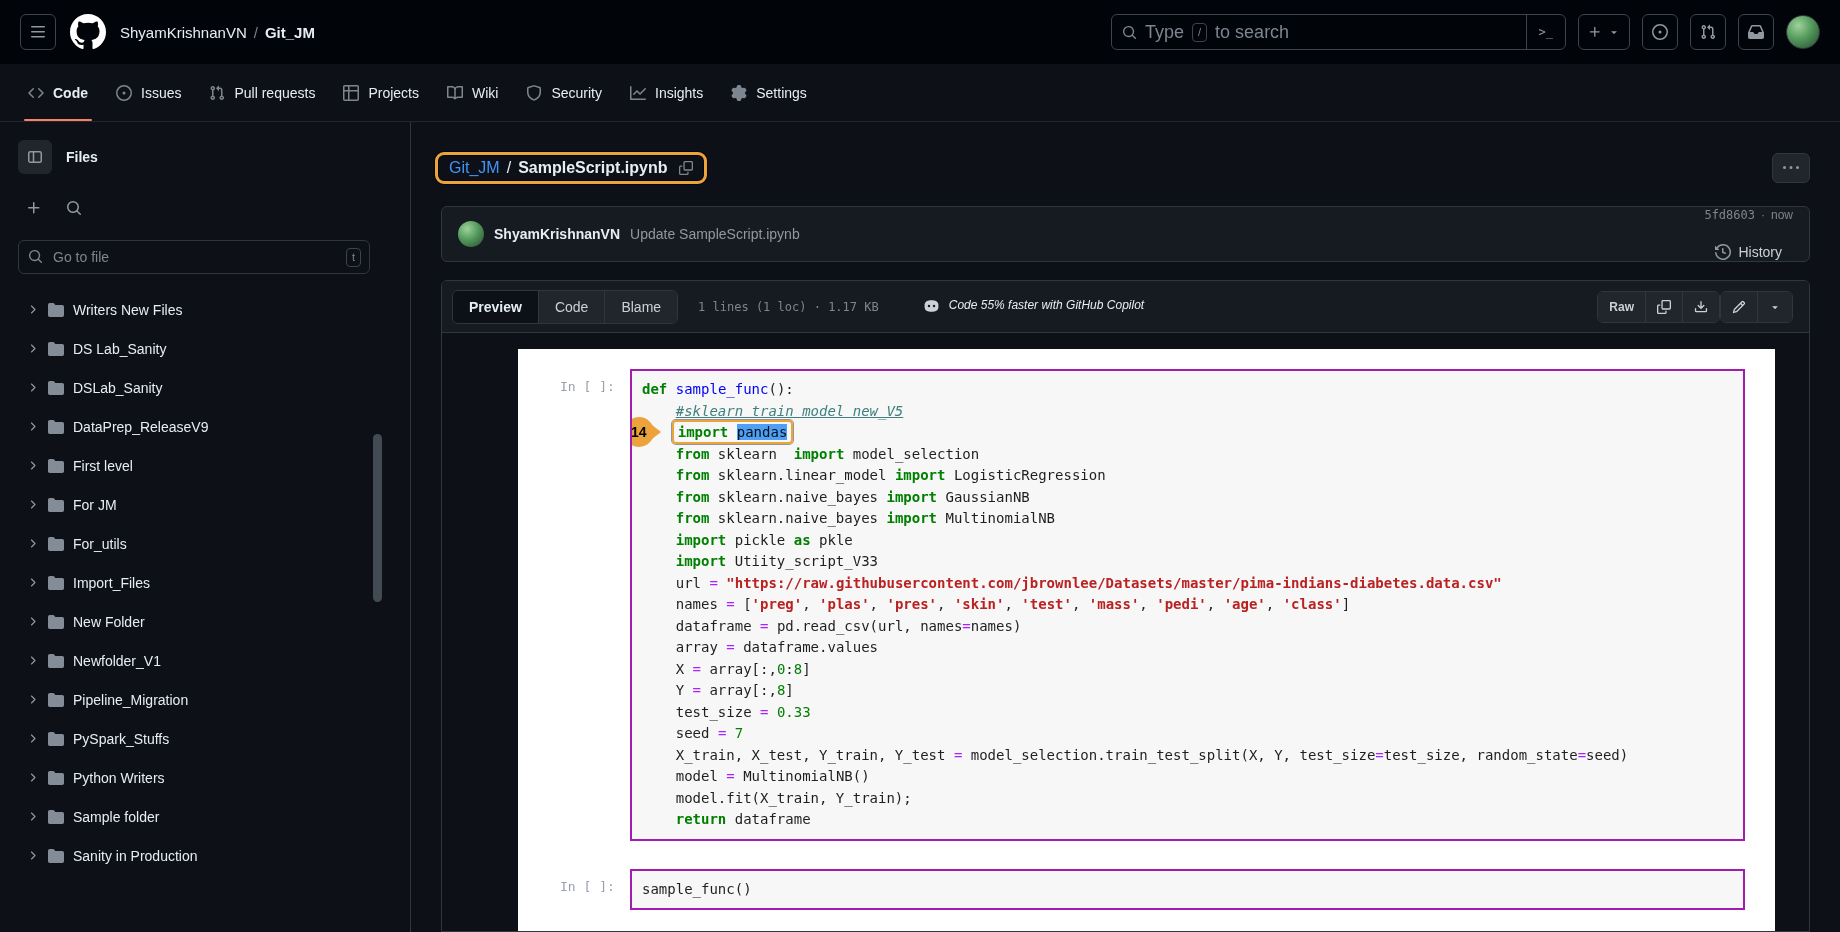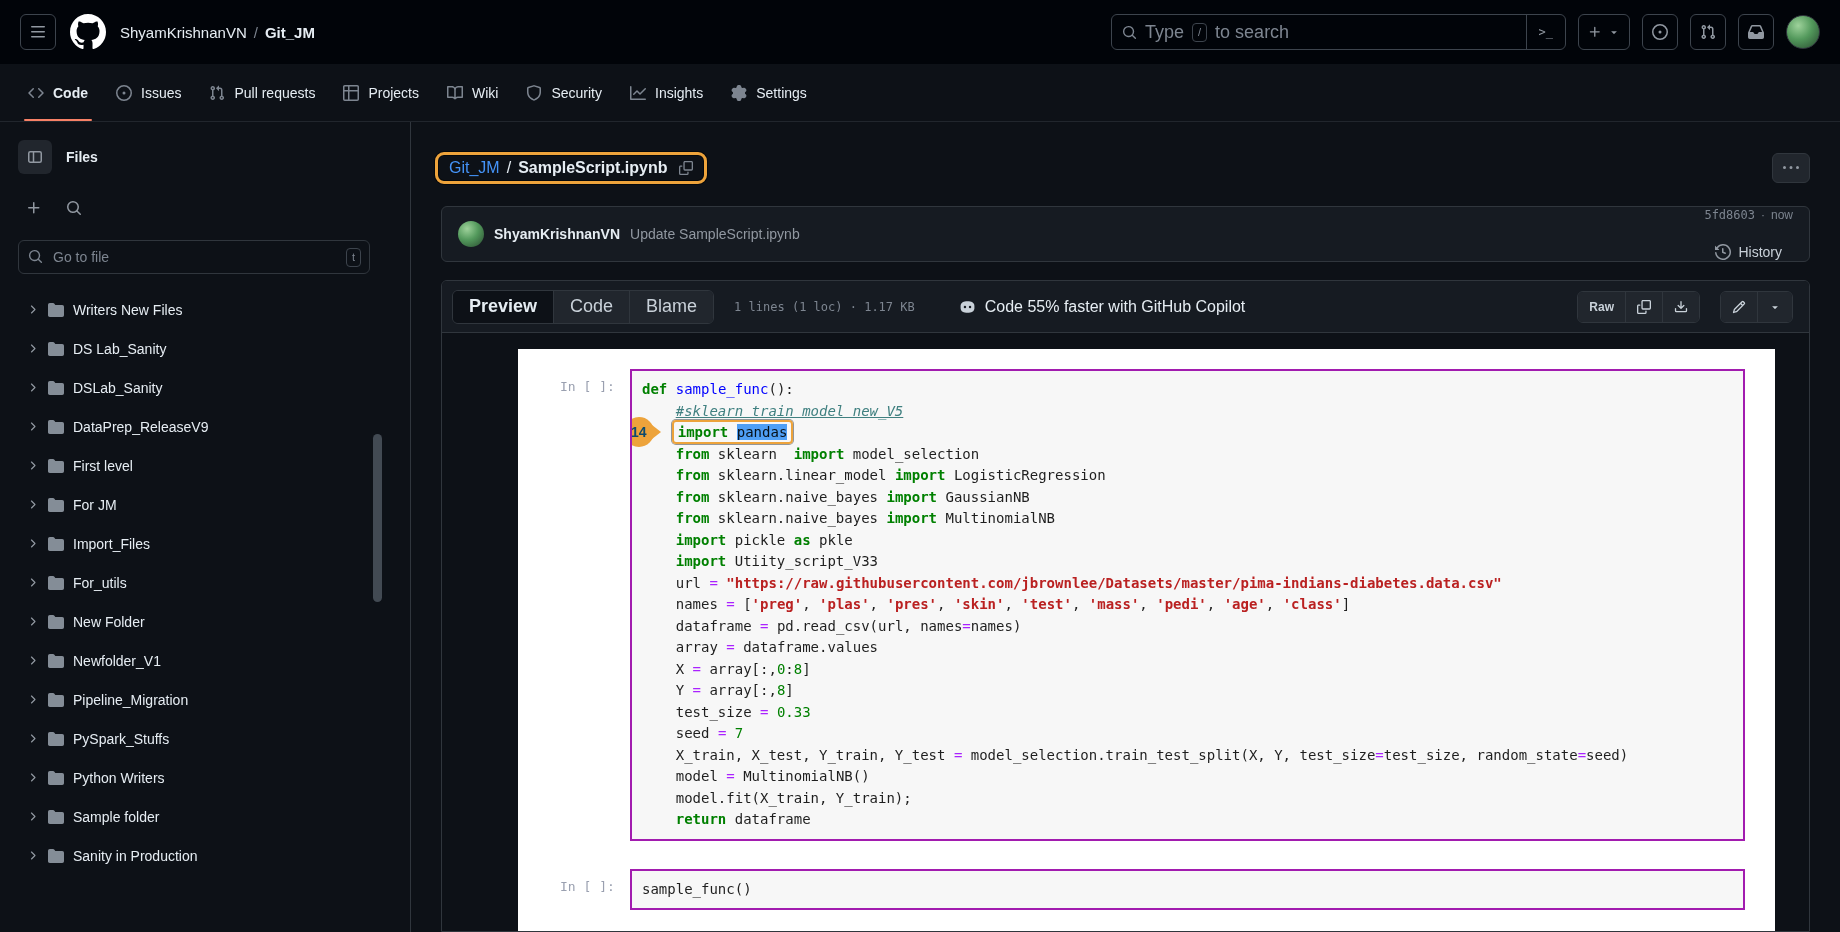--- a/index.html
+++ b/index.html
@@ -93,28 +93,28 @@
   .sha-time{color:var(--muted2); font-size:12px; display:flex; gap:6px; align-items:center;}
   .sha{font-family:"DejaVu Sans Mono",monospace;}
   .history{display:flex; align-items:center; gap:7px; color:#c9d1d9; font-size:14px;}
   .history svg{color:var(--muted);}
 
   .file-box{margin-top:18px; border:1px solid var(--border); border-radius:6px 6px 0 0; overflow:hidden;
     flex:1; min-height:0; display:flex; flex-direction:column;}
   .file-toolbar{height:52px; background:var(--panel); border-bottom:1px solid var(--border);
     display:flex; align-items:center; gap:14px; padding:0 10px; flex:none;}
   .seg{display:flex; border:1px solid var(--border); border-radius:6px; overflow:hidden; height:34px;}
-  .seg-btn{border:none; background:var(--btn); color:#c9d1d9; font-size:18px; padding:0 16px;
+  .seg-btn{border:none; background:var(--btn); color:#c9d1d9; font-size:14px; padding:0 16px;
     display:flex; align-items:center; border-right:1px solid var(--border);}
   .seg-btn:last-child{border-right:none;}
   .seg-btn.active{background:var(--bg); color:var(--txt); font-weight:700;}
   .meta{font-family:"DejaVu Sans Mono",monospace; font-size:12px; color:var(--muted2); margin-left:6px; white-space:nowrap;}
-  .copilot{display:flex; align-items:flex-end; gap:9px; font-size:16px; color:var(--txt); margin-left:30px; white-space:nowrap;}
+  .copilot{display:flex; align-items:flex-start; gap:9px; font-size:12px; color:var(--txt); margin-left:30px; white-space:nowrap;font-style:italic;}
   .copilot svg{color:#c9d1d9;}
-  .tb-right{margin-left:auto; display:flex; align-items:flex-start; gap:20px; padding-right:6px;}
+  .tb-right{margin-left:auto; display:flex; align-items:flex-start; gap:0; padding-right:6px;}
   .btn-group{display:flex; border:1px solid var(--border); border-radius:6px; overflow:hidden; height:32px;}
   .bg-btn{border:none; background:var(--btn); color:#c9d1d9; display:flex; align-items:center; justify-content:center;
     padding:0 11px; font-size:12px; font-weight:700; border-right:1px solid var(--border);}
   .bg-btn:last-child{border-right:none;}
 
   .render-area{flex:1; min-height:0; background:var(--bg); padding:16px 34px 0 76px;}
   .nb-page{background:#ffffff; height:100%; padding:20px 30px 40px 42px; color:#1f1f1f;}
   .nb-cell{display:flex; align-items:flex-start;}
   .nb-cell + .nb-cell{margin-top:28px;}
   .nb-prompt{width:70px; flex:none; font-family:"DejaVu Sans Mono",monospace; font-size:13px; color:#9aa0b0; padding-top:10px;}
@@ -125,21 +125,21 @@
   .tok-nf{color:#0000ff;}
   .tok-c{color:#408080; font-style:italic; text-decoration:underline;}
   .tok-s{color:#ba2121; font-weight:700;}
   .tok-m{color:#008000;}
   .tok-o{color:#aa22ff;}
   .tok-sel{background:#4f9ff5; color:#061018;}
 
   .annot-inline-box{position:relative; display:inline; border:2px solid var(--annot); border-radius:4px;
     padding:2px 4px; margin:0 -4px; box-shadow:0 0 0 1px rgba(27,31,36,.45);}
   .annot-badge{position:absolute; left:-50px; top:50%; transform:translateY(-50%); width:30px; height:30px;
-    background:var(--annot); border-radius:50%; color:#0c4a6e; display:flex; align-items:center; justify-content:center;
+    background:var(--annot); border-radius:50%; color:#000000; display:flex; align-items:center; justify-content:center;
     font:700 14px "Liberation Sans",sans-serif; font-style:normal; text-decoration:none;}
   .annot-badge::after{content:""; position:absolute; right:-7px; top:50%; transform:translateY(-50%);
     width:0; height:0; border:7px solid transparent; border-left:9px solid var(--annot); border-right:none;}
 </style>
 </head>
 <body>
 
 <header class="app-header">
   <button class="icon-btn">
     <svg width="16" height="16" viewBox="0 0 16 16" fill="currentColor">
@@ -336,30 +336,30 @@
           </svg>
       <span class="tree-label">For JM</span>
     </div>
         <div class="tree-row">
       <svg class="chev" width="13" height="13" viewBox="0 0 16 16" fill="currentColor">
             <path d="M6.22 3.22a.75.75 0 0 1 1.06 0l4.25 4.25a.75.75 0 0 1 0 1.06l-4.25 4.25a.751.751 0 0 1-1.042-.018.751.751 0 0 1-.018-1.042L9.94 8 6.22 4.28a.75.75 0 0 1 0-1.06Z"></path>
           </svg>
       <svg class="folder" width="16" height="16" viewBox="0 0 16 16" fill="currentColor">
             <path d="M1.75 1A1.75 1.75 0 0 0 0 2.75v10.5C0 14.216.784 15 1.75 15h12.5A1.75 1.75 0 0 0 16 13.25v-8.5A1.75 1.75 0 0 0 14.25 3H7.5a.25.25 0 0 1-.2-.1l-.9-1.2C6.07 1.26 5.55 1 5 1Z"></path>
           </svg>
+      <span class="tree-label">For_utils</span>
+    </div>
+        <div class="tree-row">
+      <svg class="chev" width="13" height="13" viewBox="0 0 16 16" fill="currentColor">
+            <path d="M6.22 3.22a.75.75 0 0 1 1.06 0l4.25 4.25a.75.75 0 0 1 0 1.06l-4.25 4.25a.751.751 0 0 1-1.042-.018.751.751 0 0 1-.018-1.042L9.94 8 6.22 4.28a.75.75 0 0 1 0-1.06Z"></path>
+          </svg>
+      <svg class="folder" width="16" height="16" viewBox="0 0 16 16" fill="currentColor">
+            <path d="M1.75 1A1.75 1.75 0 0 0 0 2.75v10.5C0 14.216.784 15 1.75 15h12.5A1.75 1.75 0 0 0 16 13.25v-8.5A1.75 1.75 0 0 0 14.25 3H7.5a.25.25 0 0 1-.2-.1l-.9-1.2C6.07 1.26 5.55 1 5 1Z"></path>
+          </svg>
       <span class="tree-label">Import_Files</span>
-    </div>
-        <div class="tree-row">
-      <svg class="chev" width="13" height="13" viewBox="0 0 16 16" fill="currentColor">
-            <path d="M6.22 3.22a.75.75 0 0 1 1.06 0l4.25 4.25a.75.75 0 0 1 0 1.06l-4.25 4.25a.751.751 0 0 1-1.042-.018.751.751 0 0 1-.018-1.042L9.94 8 6.22 4.28a.75.75 0 0 1 0-1.06Z"></path>
-          </svg>
-      <svg class="folder" width="16" height="16" viewBox="0 0 16 16" fill="currentColor">
-            <path d="M1.75 1A1.75 1.75 0 0 0 0 2.75v10.5C0 14.216.784 15 1.75 15h12.5A1.75 1.75 0 0 0 16 13.25v-8.5A1.75 1.75 0 0 0 14.25 3H7.5a.25.25 0 0 1-.2-.1l-.9-1.2C6.07 1.26 5.55 1 5 1Z"></path>
-          </svg>
-      <span class="tree-label">For_utils</span>
     </div>
         <div class="tree-row">
       <svg class="chev" width="13" height="13" viewBox="0 0 16 16" fill="currentColor">
             <path d="M6.22 3.22a.75.75 0 0 1 1.06 0l4.25 4.25a.75.75 0 0 1 0 1.06l-4.25 4.25a.751.751 0 0 1-1.042-.018.751.751 0 0 1-.018-1.042L9.94 8 6.22 4.28a.75.75 0 0 1 0-1.06Z"></path>
           </svg>
       <svg class="folder" width="16" height="16" viewBox="0 0 16 16" fill="currentColor">
             <path d="M1.75 1A1.75 1.75 0 0 0 0 2.75v10.5C0 14.216.784 15 1.75 15h12.5A1.75 1.75 0 0 0 16 13.25v-8.5A1.75 1.75 0 0 0 14.25 3H7.5a.25.25 0 0 1-.2-.1l-.9-1.2C6.07 1.26 5.55 1 5 1Z"></path>
           </svg>
       <span class="tree-label">New Folder</span>
     </div>

